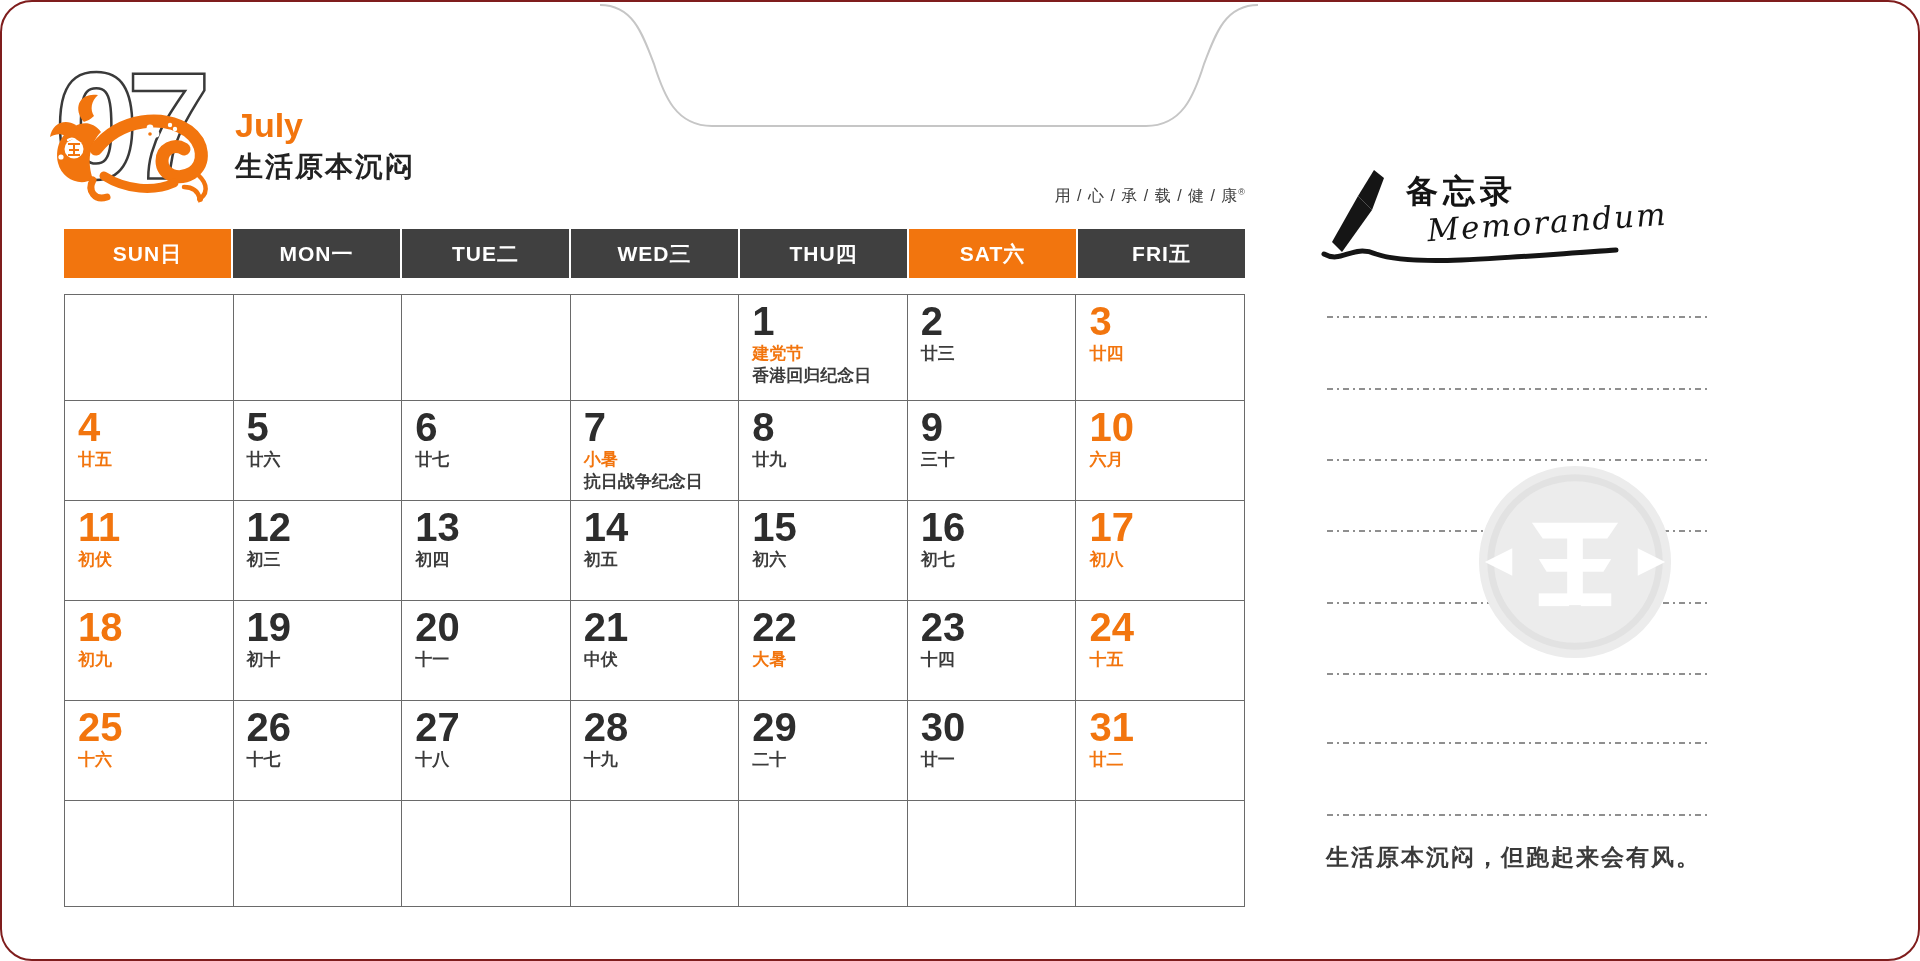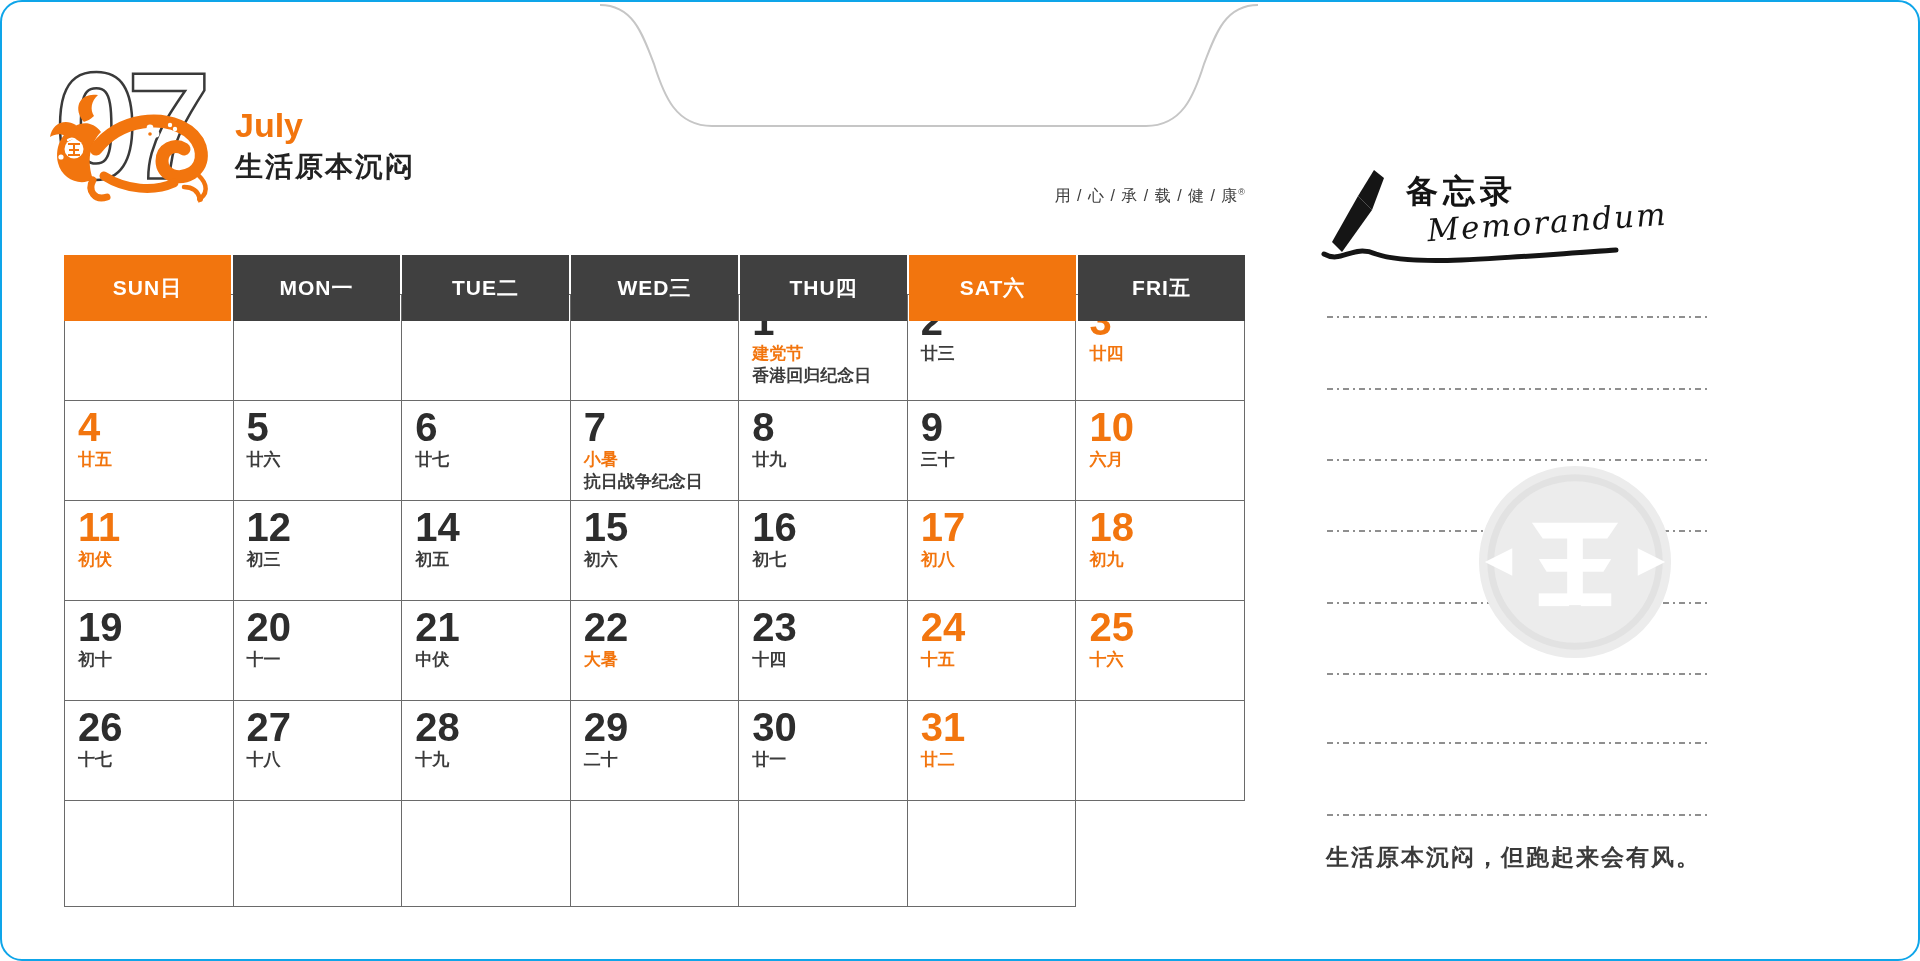--- a/index.html
+++ b/index.html
@@ -1,37 +1,37 @@
 <!DOCTYPE html>
 <html><head>
 <meta charset="utf-8">
 <style>
   * { margin:0; padding:0; box-sizing:border-box; }
   html,body { width:1920px; height:961px; background:#fff; }
   body { font-family:"Liberation Sans", sans-serif; }
   #page {
     position:relative; width:1920px; height:961px; background:#fff;
-    border:2px solid #0ea5e9; border-radius:22px; overflow:hidden;
+    border:2px solid #7f1d1d; border-radius:32px; overflow:hidden;
   }
   
   #notch { position:absolute; left:558px; top:0; width:720px; height:134px; z-index:5; }
   
   #big-month {
     position:absolute; left:52px; top:48px; z-index:1;
     font-size:152px; line-height:1; font-weight:bold; letter-spacing:-12px;
     color:#ffffff; -webkit-text-stroke:2.5px #3a3a3a;
   }
   #ox-art { position:absolute; left:44px; top:86px; width:190px; height:118px; z-index:2; }
   #month-name { position:absolute; left:233px; top:104px; font-size:34px; font-weight:bold; color:#F2750E; z-index:3; }
   #lunar-year { position:absolute; left:233px; top:146px; font-size:28px; font-weight:bold; color:#222; letter-spacing:2px; z-index:3; }
   #slogan { position:absolute; left:1000px; top:184px; width:244px; text-align:right; font-size:16px; color:#3d3d3d; letter-spacing:1px; }
   #slogan sup { font-size:9px; }
   
   #weekday-row {
-    position:absolute; left:62px; top:253px; width:1181px; height:66px;
+    position:absolute; left:62px; top:227px; width:1181px; height:49px;
     display:flex; gap:2px; z-index:4;
   }
   .wd-cell {
     flex:1; display:flex; align-items:center; justify-content:center;
     color:#fff; font-size:21px; font-weight:bold; letter-spacing:1px;
     background:#404040;
   }
   .wd-cell.accent { background:#F2750E; }
   #cal-grid {
     position:absolute; left:62px; top:292px; width:1181px; z-index:3;
@@ -174,20 +174,24 @@
       </div>
       <div class="cell">
         <div class="day-num accent">11</div>
         <div class="day-line accent">初伏</div>
       </div>
       <div class="cell">
         <div class="day-num">12</div>
         <div class="day-line">初三</div>
       </div>
       <div class="cell">
+        <div class="day-num">13</div>
+        <div class="day-line">初四</div>
+      </div>
+      <div class="cell">
         <div class="day-num">14</div>
         <div class="day-line">初五</div>
       </div>
       <div class="cell">
         <div class="day-num">15</div>
         <div class="day-line">初六</div>
       </div>
       <div class="cell">
         <div class="day-num">16</div>
         <div class="day-line">初七</div>

